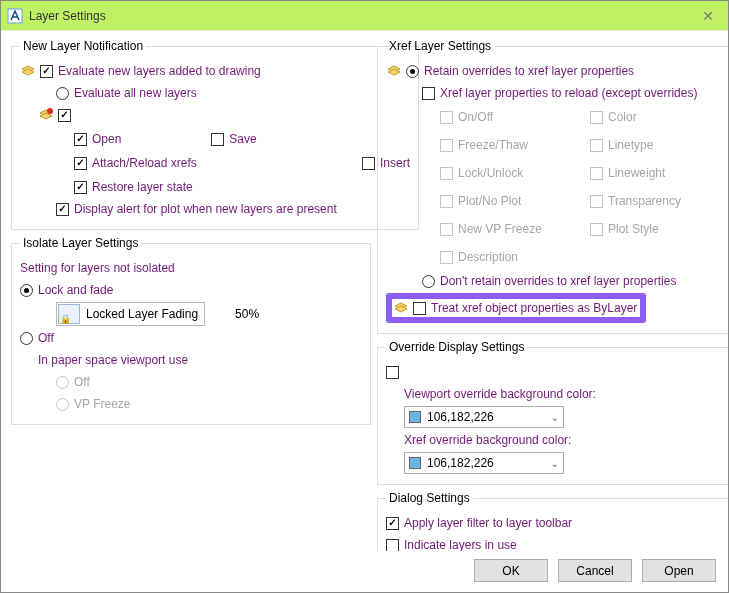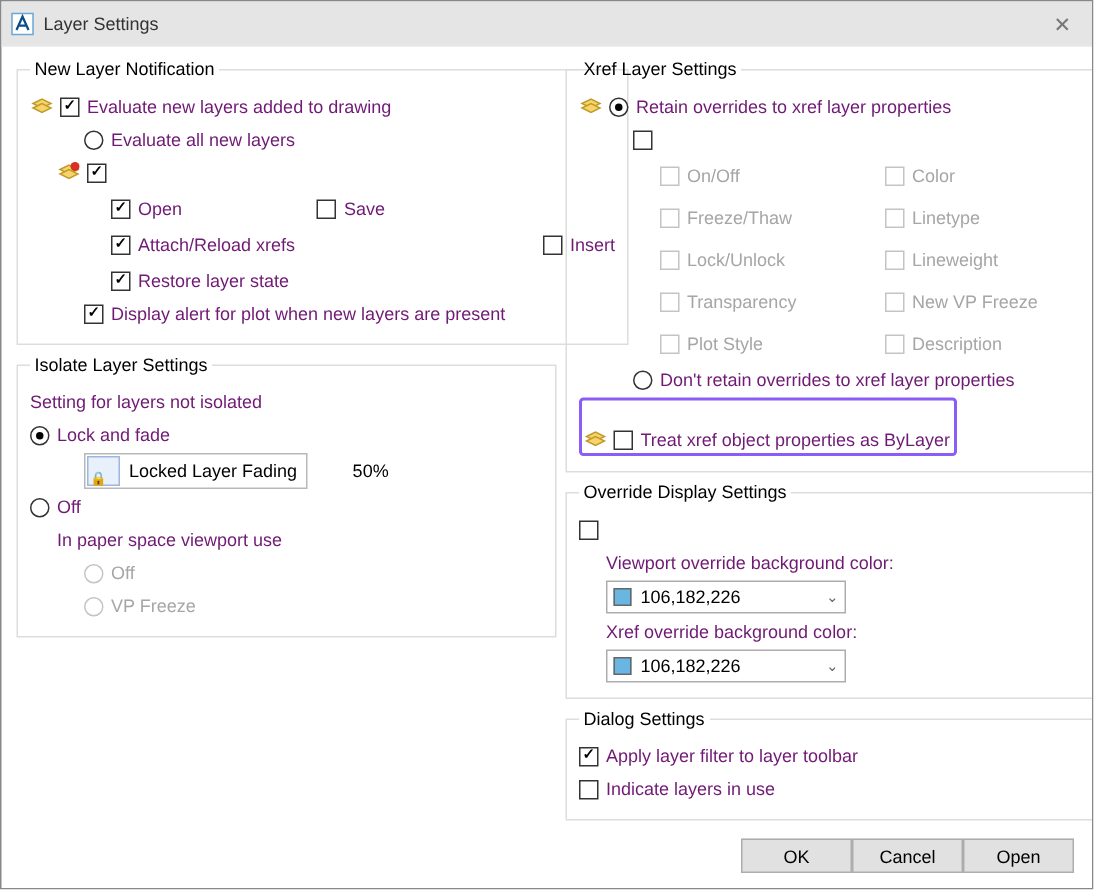--- a/index.html
+++ b/index.html
@@ -16,21 +16,21 @@
   .window {
     width: 729px;
     height: 593px;
     border: 1px solid #888;
     background: #fff;
     display: flex;
     flex-direction: column;
   }
   .titlebar {
     height: 30px;
-    background: #e5e5e5;
+    background: #bef264;
     display: flex;
     align-items: center;
     padding: 0 6px;
     border-bottom: 1px solid #e8e8e8;
   }
   .titlebar .app-icon { width: 16px; height: 16px; margin-right: 6px; }
   .titlebar .title { flex: 1; color: #333; }
   .close-x { font-size: 14px; color: #777; padding: 2px 8px; cursor: pointer; }
   .content {
     flex: 1;
@@ -94,23 +94,23 @@
     position: relative;
   }
   .locked-layers .thumb::after {
     content: "🔒";
     font-size: 9px;
     position: absolute;
     bottom: -1px; left: 1px;
     color: #7a7a7a;
   }
   .highlight-box {
-    border: 2px solid #8b5cf6;
+    border: 6px solid #8b5cf6;
     border-radius: 3px;
-    padding: 18px 3px 1px 1px;
+    padding: 1px 3px 1px 1px;
     display: inline-flex;
     align-items: center;
   }
   .color-combo {
     display: flex;
     align-items: center;
     border: 1px solid #adadad;
     width: 160px;
     height: 22px;
     padding: 0 4px;
@@ -118,20 +118,21 @@
   }
   .color-swatch {
     width: 12px; height: 12px;
     border: 1px solid #666;
     margin-right: 6px;
   }
   .color-combo .caret { margin-left: auto; color: #666; font-size: 10px; }
   .button-row {
     display: flex;
     justify-content: flex-end;
+    gap: 10px;
     padding: 8px 12px 10px 12px;
   }
   button.dlg {
     min-width: 74px;
     height: 23px;
     background: #e1e1e1;
     border: 1px solid #adadad;
     font-family: inherit;
     font-size: 12px;
     cursor: pointer;
@@ -276,20 +277,21 @@
                 <polygon points="2,9 8,6 14,9 8,12" fill="#f7d46a" stroke="#c19a2a"></polygon>
               </svg>
           </span>
           <span class="rb">
               <span class="dot"></span>
             </span>
           <label class="txt">Retain overrides to xref layer properties</label>
         </div>
         <div class="row indent-2">
           <span class="cb"></span>
+          <label class="txt">Xref layer properties to reload (except overrides)</label>
         </div>
         <div class="indent-3 grid-2">
           <div class="row">
               <span class="cb disabled"></span>
               <label class="txt disabled">On/Off</label>
             </div>
           <div class="row">
               <span class="cb disabled"></span>
               <label class="txt disabled">Color</label>
             </div>
@@ -301,20 +303,24 @@
               <span class="cb disabled"></span>
               <label class="txt disabled">Linetype</label>
             </div>
           <div class="row">
               <span class="cb disabled"></span>
               <label class="txt disabled">Lock/Unlock</label>
             </div>
           <div class="row">
               <span class="cb disabled"></span>
               <label class="txt disabled">Lineweight</label>
+            </div>
+          <div class="row">
+              <span class="cb disabled"></span>
+              <label class="txt disabled">Plot/No Plot</label>
             </div>
           <div class="row">
               <span class="cb disabled"></span>
               <label class="txt disabled">Transparency</label>
             </div>
           <div class="row">
               <span class="cb disabled"></span>
               <label class="txt disabled">New VP Freeze</label>
             </div>
           <div class="row">

